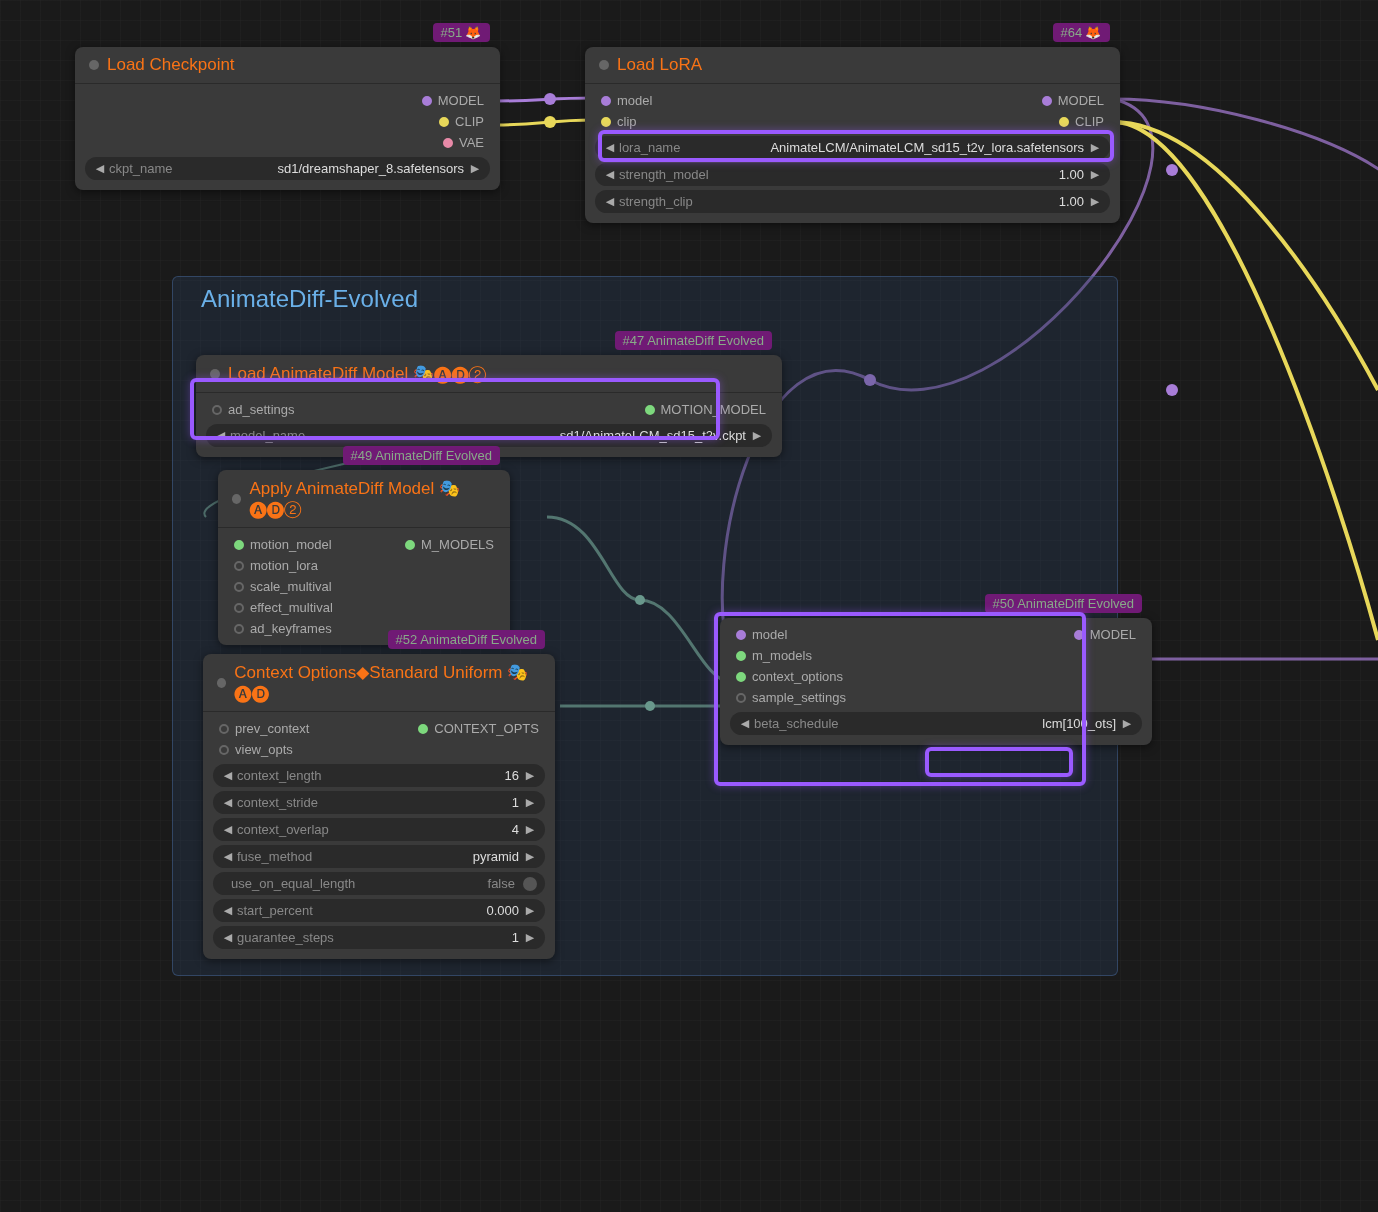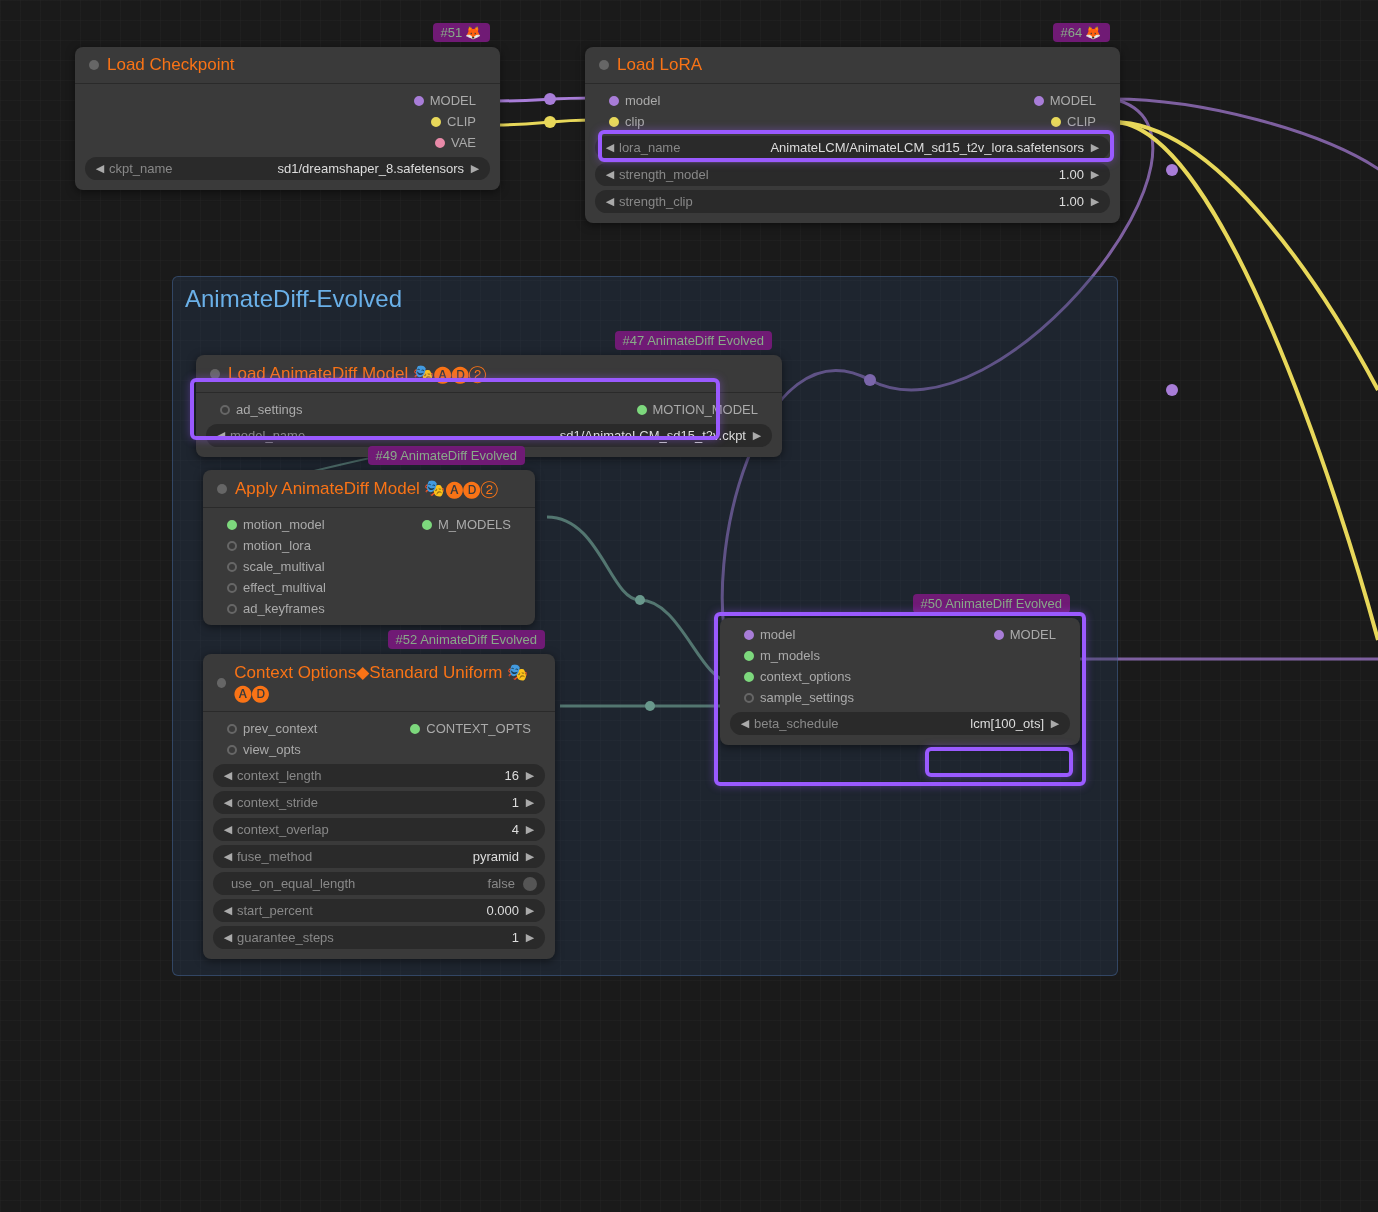--- a/index.html
+++ b/index.html
@@ -46,21 +46,21 @@
   padding: 2px 8px;
   border-radius: 4px;
   font-size: 13px;
   display: flex;
   align-items: center;
   gap: 4px;
 }
 .port-row {
   display: flex;
   justify-content: space-between;
-  padding: 3px 24px;
+  padding: 3px 16px;
   position: relative;
 }
 .port-in, .port-out { display: flex; align-items: center; gap: 6px; }
 .port-out { flex-direction: row-reverse; }
 .port-dot {
   width: 10px; height: 10px;
   border-radius: 50%;
   border: 2px solid #666;
   background: #666;
 }
@@ -92,21 +92,21 @@
 .widget .wvalue { color: #ddd; flex: 1; text-align: right; margin-right: 4px; }
 .widget.toggle .wvalue { color: #888; }
 .widget .tog-dot { width:14px; height:14px; border-radius:50%; background:#555; margin-left:4px; }
 .group-box {
   position: absolute;
   background: rgba(40,60,90,0.35);
   border: 1px solid rgba(80,120,180,0.4);
   border-radius: 6px;
 }
 .group-title { 
-  padding: 8px 12px; 
+  padding: 8px 28px; 
   color: #6ab0e8; 
   font-size: 24px; 
 }
 .highlight {
   position: absolute;
   border: 4px solid #9a5aff;
   border-radius: 6px;
   pointer-events: none;
   box-shadow: 0 0 8px rgba(154,90,255,0.4);
 }
@@ -258,21 +258,21 @@
     </div>
     <div class="widget">
       <span class="arrow">◀</span>
       <span class="wname">model_name</span>
       <span class="wvalue">sd1/AnimateLCM_sd15_t2v.ckpt</span>
       <span class="arrow">▶</span>
     </div>
   </div>
 </div>
 
-<div class="node" style="left:203px; top:470px; width:332px;">
+<div class="node" style="left:218px; top:470px; width:292px;">
   <div class="tag">#49 AnimateDiff Evolved</div>
   <div class="node-header">
     <span class="dot"></span>
     <span class="node-title">Apply AnimateDiff Model 🎭🅐🅓②</span>
   </div>
   <div class="node-body">
     <div class="port-row">
       <span class="port-in">
           <span class="port-dot green"></span>
           <span class="port-label">motion_model</span>
@@ -369,21 +369,21 @@
       </div>
     <div class="widget">
         <span class="arrow">◀</span>
         <span class="wname">guarantee_steps</span>
         <span class="wvalue">1</span>
         <span class="arrow">▶</span>
       </div>
   </div>
 </div>
 
-<div class="node" style="left:720px; top:618px; width:360px;">
+<div class="node" style="left:720px; top:618px; width:432px;">
   <div class="tag">#50 AnimateDiff Evolved</div>
   <div class="node-body">
     <div class="port-row">
       <span class="port-in">
           <span class="port-dot purple"></span>
           <span class="port-label">model</span>
         </span>
       <span class="port-out">
           <span class="port-label">MODEL</span>
           <span class="port-dot purple"></span>

